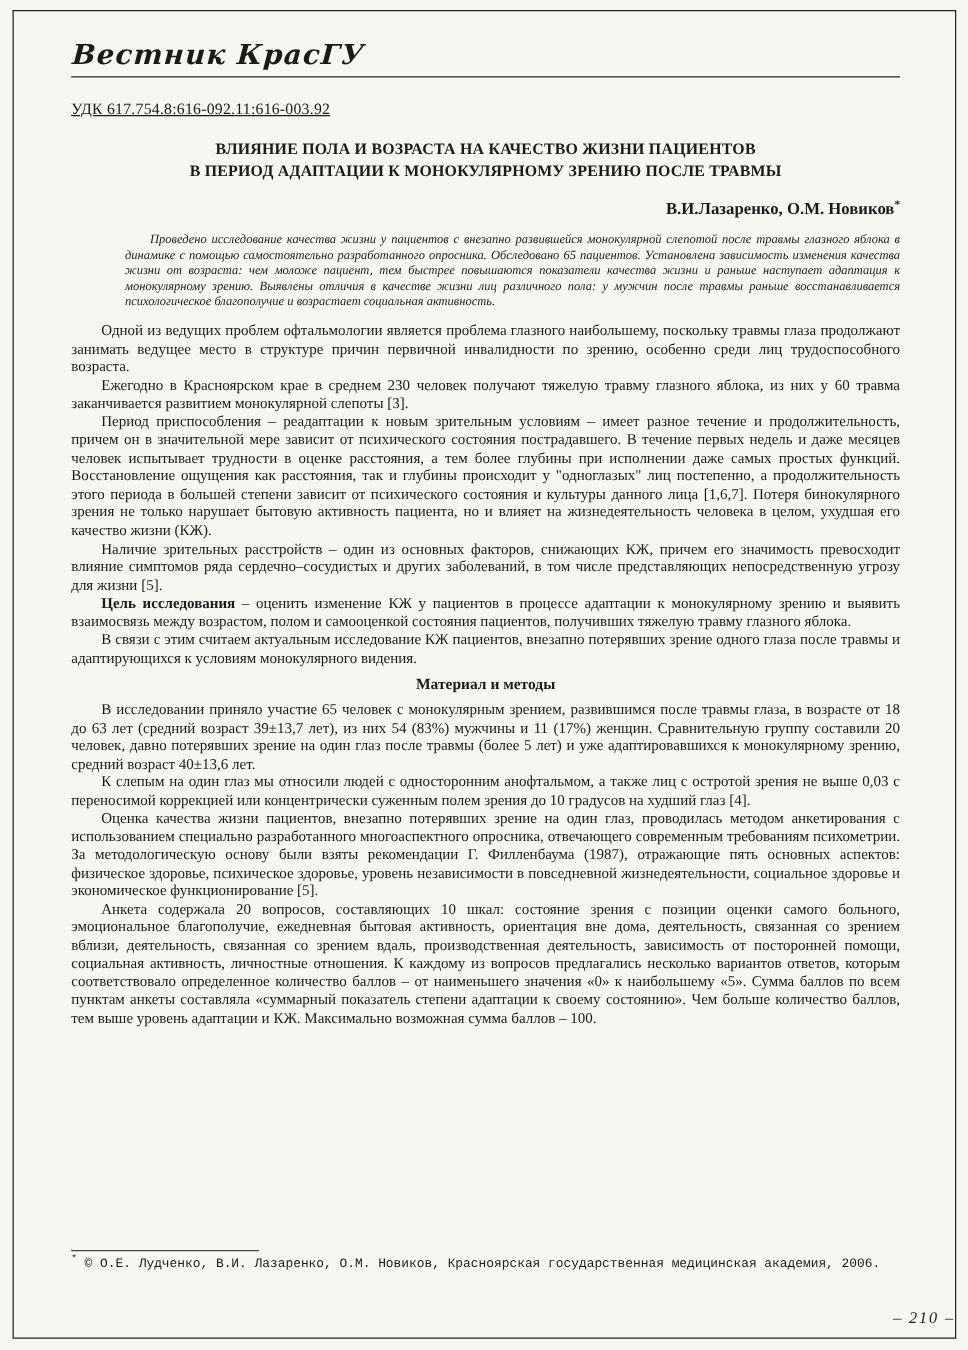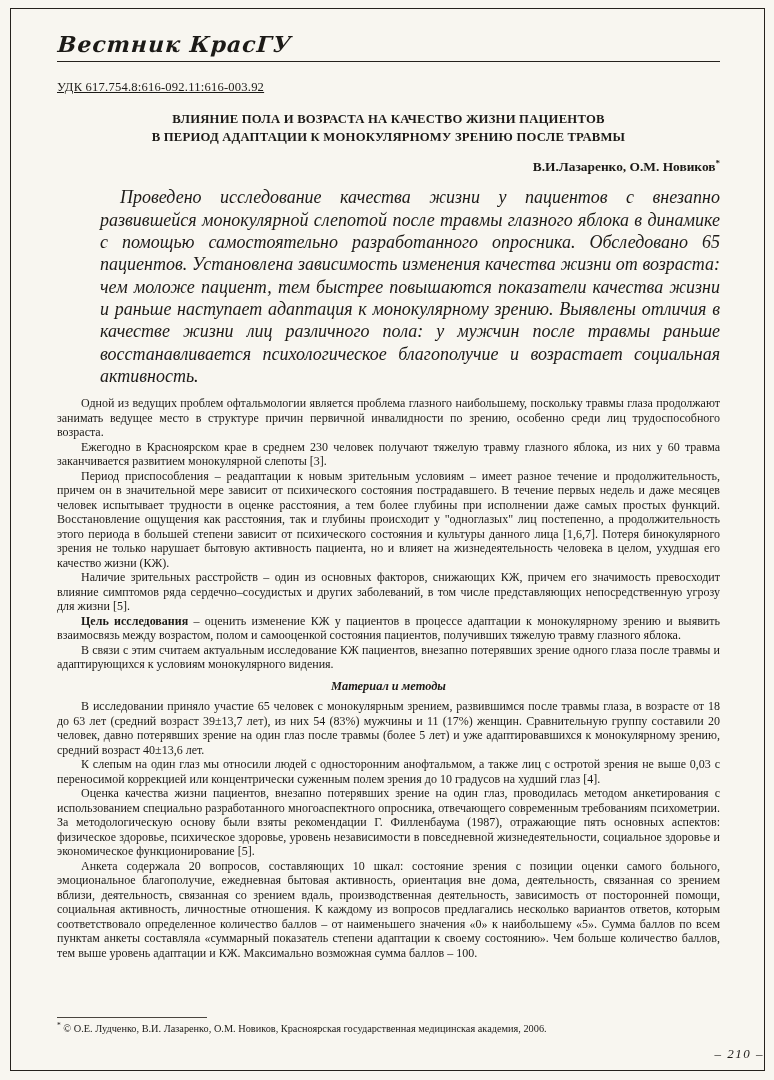--- a/index.html
+++ b/index.html
@@ -36,36 +36,36 @@
   }
   .title span{display:block;}
   .authors{
     margin-top:10px;text-align:right;font-weight:bold;
     font-size:13.4px;line-height:1.35;
   }
   .authors div{display:block;}
   .authors sup{font-size:9px;}
   .abstract{
     margin:10px 0 0 43px;
-    font-style:italic;font-size:18px;line-height:1.24;
+    font-style:italic;font-size:10px;line-height:1.24;
     text-align:justify;text-indent:20px;
   }
   .bodytext{margin-top:9px;}
   .bodytext p, .methods p{
     margin:0;font-size:12px;line-height:1.21;
     text-align:justify;text-indent:24px;
   }
   .lead-bold{font-weight:bold;}
   .section-heading{
     margin:7px 0 5px 0;text-align:center;
-    font-weight:bold;font-style:italic;font-size:12.4px;
+    font-weight:bold;font-size:12.4px;
   }
   .footnote{
-    position:absolute;left:46px;right:46px;bottom:34px;
-    font-size:10.3px;line-height:1.25;
+    position:absolute;left:46px;right:46px;bottom:52px;
+    font-size:10.3px;line-height:1.25;font-family:Liberation Mono, monospace;
   }
   .footnote-rule{border-top:1px solid #4a453e;width:150px;margin-bottom:3px;}
   .footnote sup{font-size:7.5px;}
   .page-number{
     position:absolute;left:0;right:0;bottom:8px;
     text-align:right;font-style:italic;font-size:13px;letter-spacing:1.5px;
   }
 </style>
 </head>
 <body>

